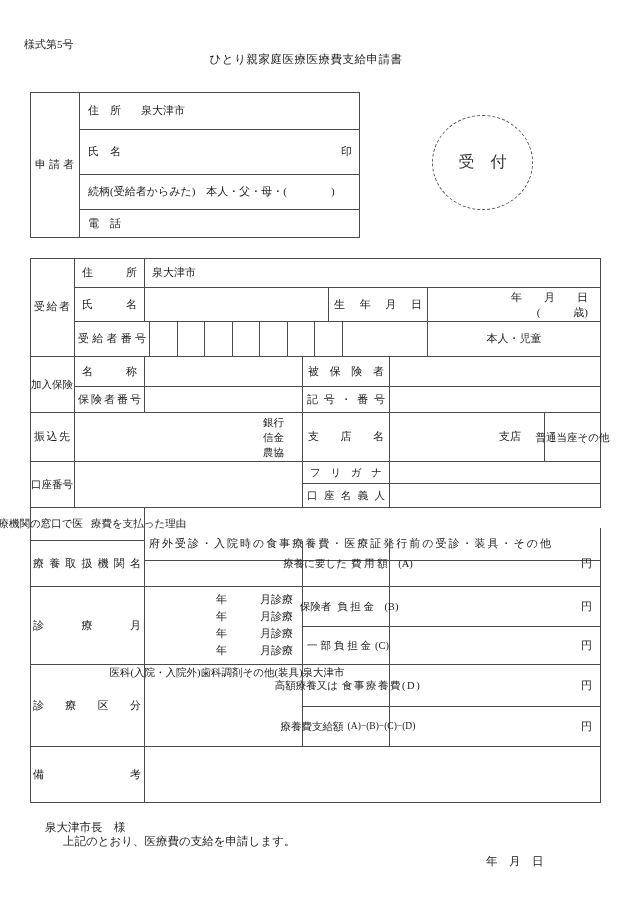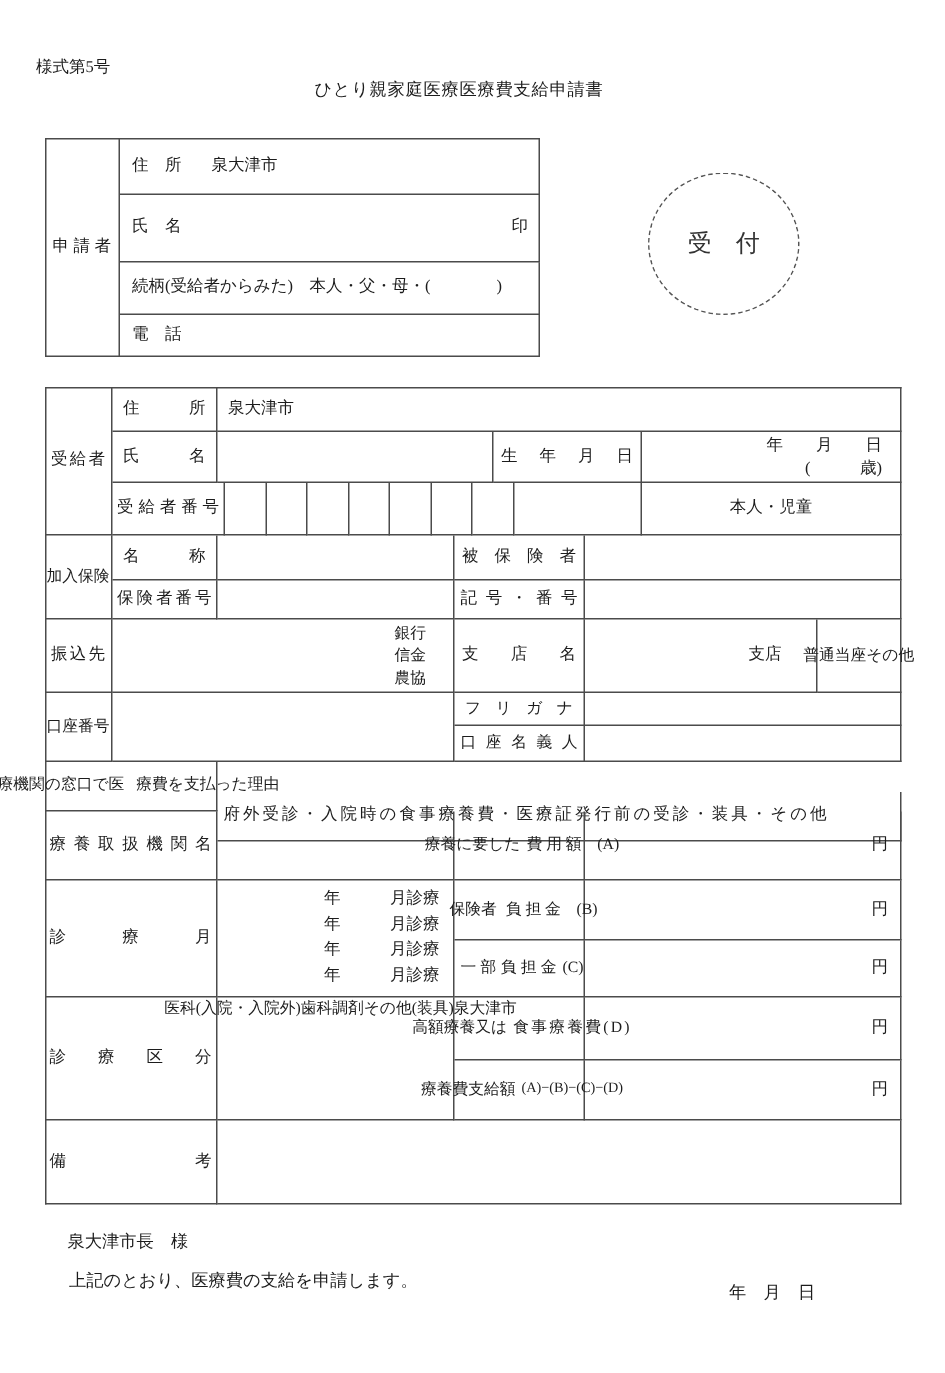--- a/index.html
+++ b/index.html
@@ -219,14 +219,14 @@
 <div class="cell right" style="left:390px; top:707px; width:211px; height:40px; padding-right:8px;">
   <span>円</span>
 </div>
 
 <div class="cell" style="left:30px; top:747px; width:115px; height:56px;">
   <div class="spread" style="padding:0 3px;"><span>備</span><span>考</span></div>
 </div>
 <div class="cell" style="left:145px; top:747px; width:456px; height:56px;"></div>
 
 <div class="abs fs115" style="left:45px; top:780px;margin-top:40px;">泉大津市長　様</div>
-<div class="abs fs115" style="left:46px; top:834px;margin-top:12px;">上記のとおり、医療費の支給を申請します。</div>
+<div class="abs fs115" style="left:63px; top:834px;">上記のとおり、医療費の支給を申請します。</div>
 <div class="abs fs115" style="left:486px; top:854px; white-space:pre;">年　月　日</div>
 
 </body></html>

